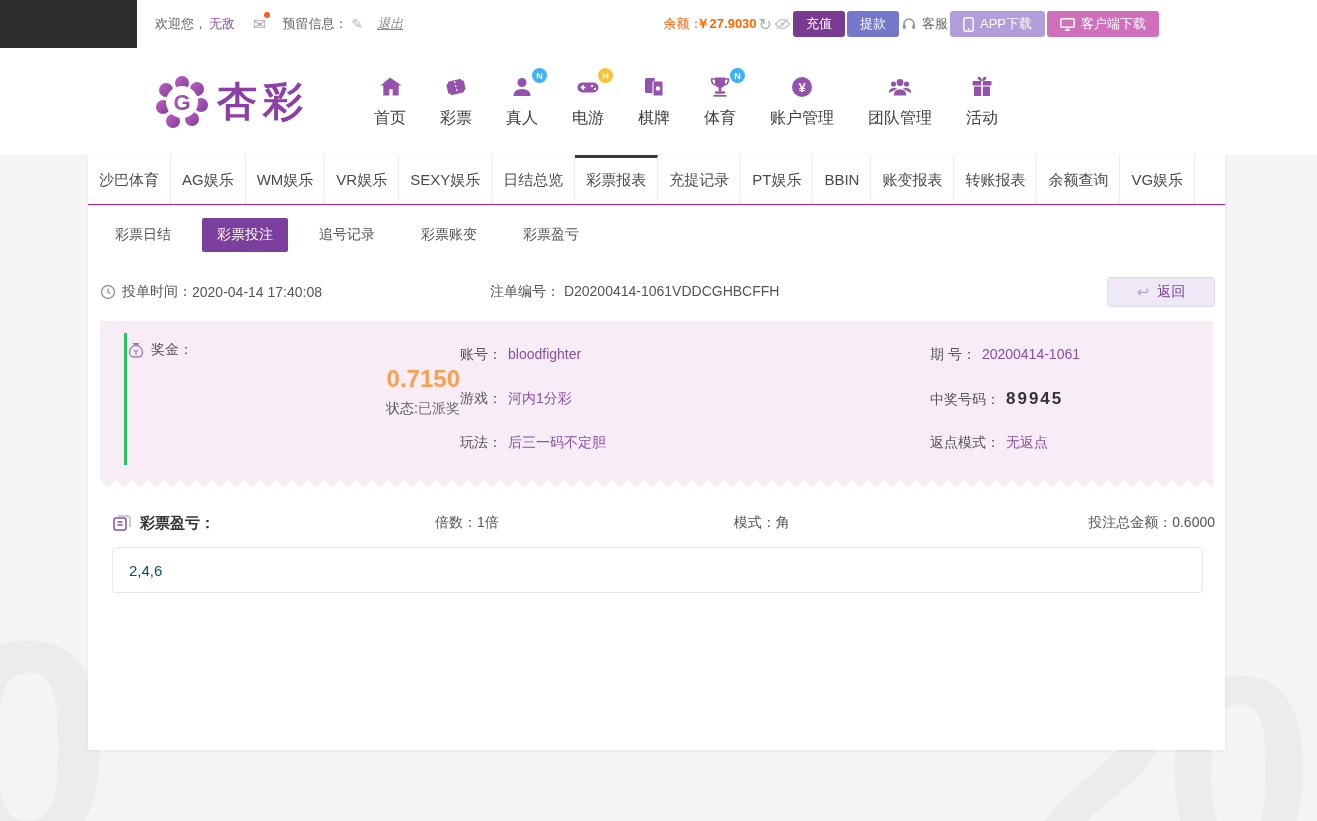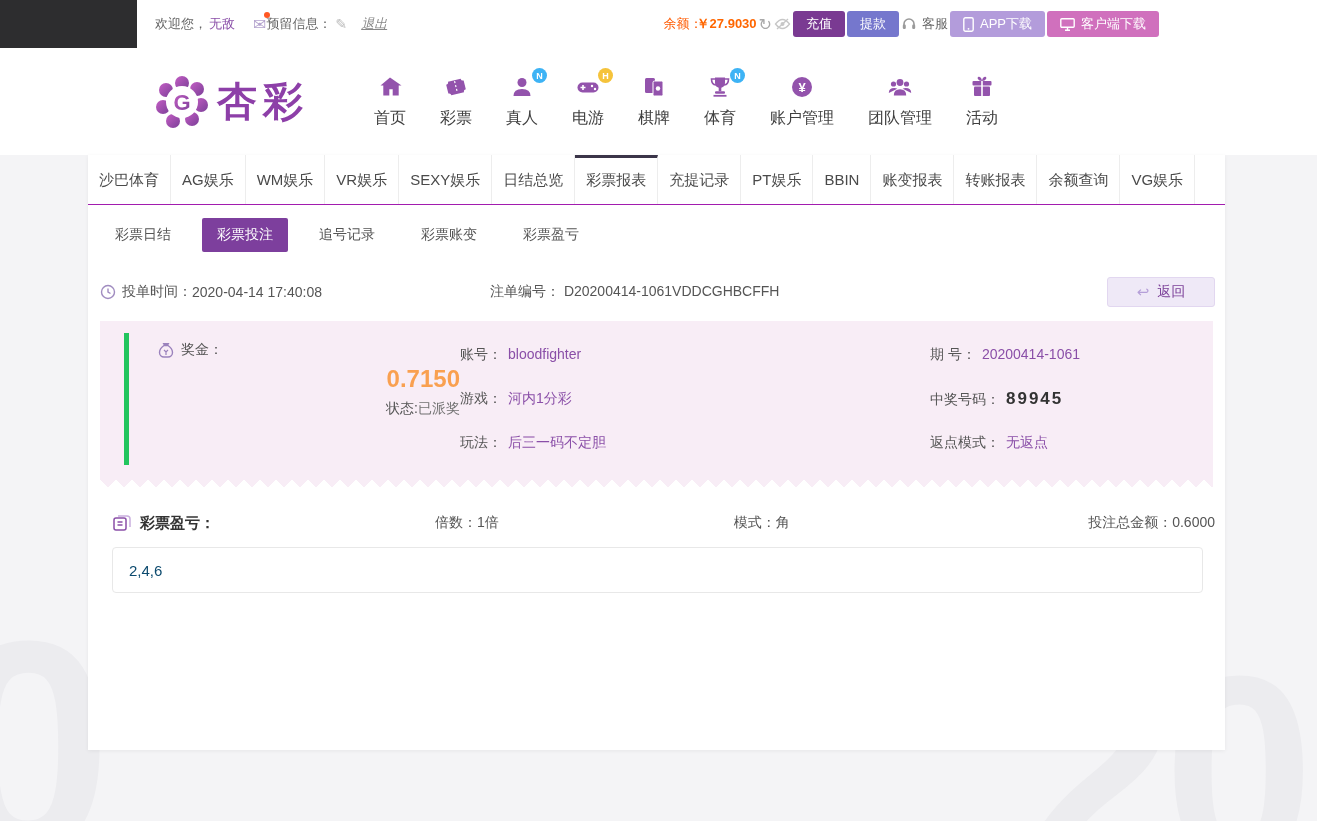--- a/index.html
+++ b/index.html
@@ -14,21 +14,21 @@
   .page { position:relative; z-index:1; }
 
   
   .topbar { height:48px; background:#fff; display:flex; align-items:center; }
   .dark-corner { width:137px; height:48px; background:#2d2d2f; flex:0 0 auto; }
   .topbar-inner { flex:1; display:flex; align-items:center; padding:0 158px 0 18px; font-size:13px; color:#666; }
   .username { color:#8a4fa8; margin-left:2px; text-decoration:none; cursor:pointer; }
   .mail-wrap { position:relative; margin-left:18px; cursor:pointer; }
   .mail-glyph { font-size:16px; color:#b4a3ce; font-style:normal; }
   .mail-dot { position:absolute; top:-3px; right:-4px; width:6px; height:6px; border-radius:50%; background:#ff5722; }
-  .reserved { }
+  .reserved { margin-left:16px; }
   .edit-icon { margin-left:4px; color:#bbb; font-size:14px; cursor:pointer; }
   .logout { margin-left:14px; color:#888; font-style:italic; text-decoration:underline; cursor:pointer; }
   .top-right { margin-left:auto; display:flex; align-items:center; gap:2px;justify-content:space-between; }
   .balance-label { color:#ff5a00; }
   .balance-value { color:#ff6600; font-weight:bold; margin-left:-8px; }
   .refresh-icon { color:#a9a9a9; font-size:16px; cursor:pointer; font-style:normal; }
   .eye-icon { display:inline-flex; cursor:pointer; }
   .tb-btn { border:none; color:#fff; font-size:13px; height:26px; padding:0 13px; border-radius:3px;
             cursor:pointer; display:inline-flex; align-items:center; gap:6px; font-family:inherit; }
   .btn-deposit  { background:#7a3a92; }
@@ -69,21 +69,21 @@
   .btn-back { margin-left:auto; width:108px; height:30px; background:#efe9f7; border:1px solid #e2d7f0;
               color:#7b3f98; border-radius:3px; font-size:14px; display:flex; align-items:center;
               justify-content:center; gap:8px; cursor:pointer; font-family:inherit; }
   .back-glyph { color:#b59fd8; font-size:15px; font-style:normal; }
 
   .panel { margin:2px 12px 0 12px; background:#f8edf6; padding:12px 24px 14px 24px;
            display:grid; grid-template-columns:336px 1fr 259px; grid-auto-rows:44px; align-items:center; }
   .cell { font-size:14px; color:#555; }
   .cell .val { color:#8a4fa8; margin-left:6px; }
   .val-win { color:#333; font-weight:bold; font-size:17px; letter-spacing:2px; margin-left:6px; }
-  .right-box { grid-row:1/4; align-self:stretch; border-left:5px solid #22c55e; padding-left:28px; padding-top:8px; }
+  .right-box { grid-row:1/4; align-self:stretch; border-left:3px solid #22c55e; padding-top:8px; }
   .prize-head { display:flex; align-items:center; gap:6px; color:#555; }
   .prize-value { text-align:right; color:#f9a050; font-size:24px; font-weight:bold; margin-top:6px; }
   .prize-status { text-align:right; margin-top:7px; font-size:14px; color:#555; }
   .status-paid { color:#737373; }
   .zigzag { margin:0 12px; height:8px;
             background:conic-gradient(from -45deg at 50% 100%, #f8edf6 90deg, transparent 0) 0 0 / 16px 8px repeat-x; }
 
   .bet-row { display:flex; align-items:center; padding:26px 10px 0 24px; font-size:14px; color:#555; }
   .bet-title { display:flex; align-items:center; gap:8px; font-size:15px; font-weight:bold; color:#333; }
   .bet-mult { margin-left:220px; }

